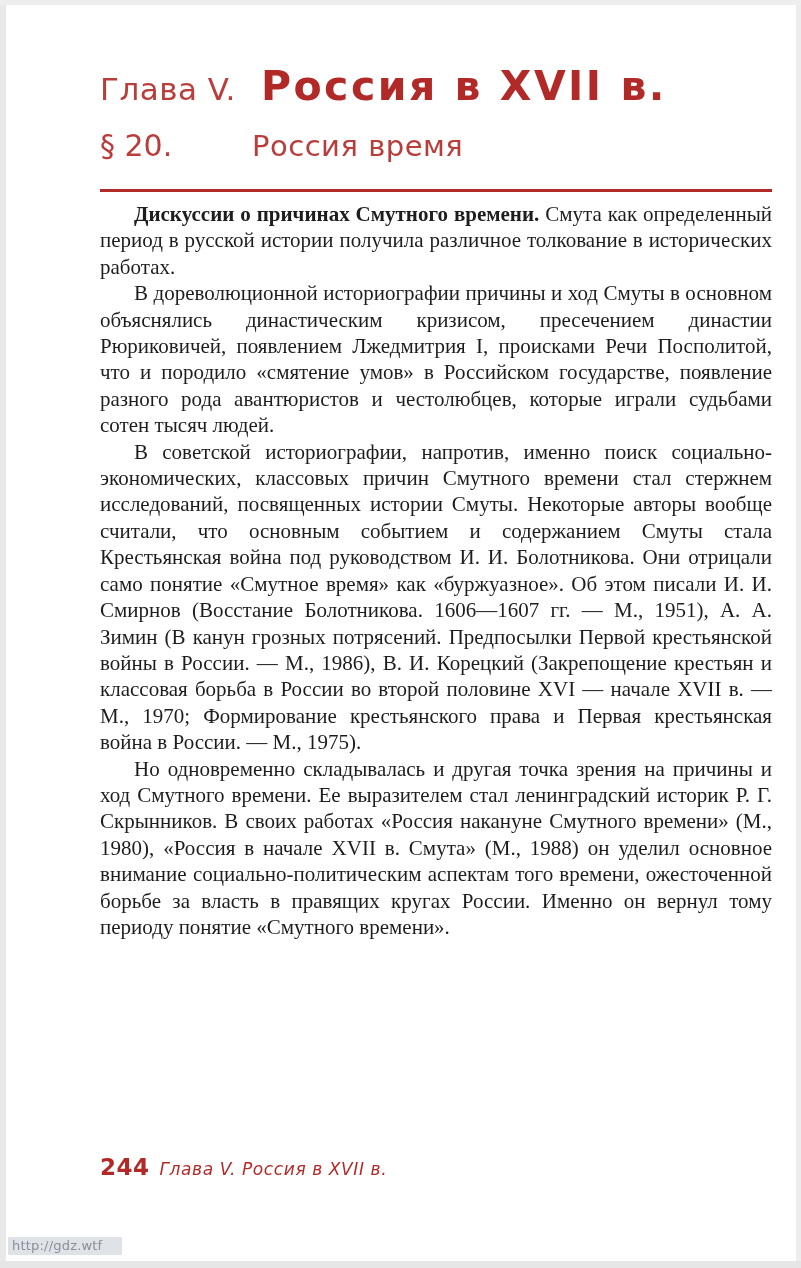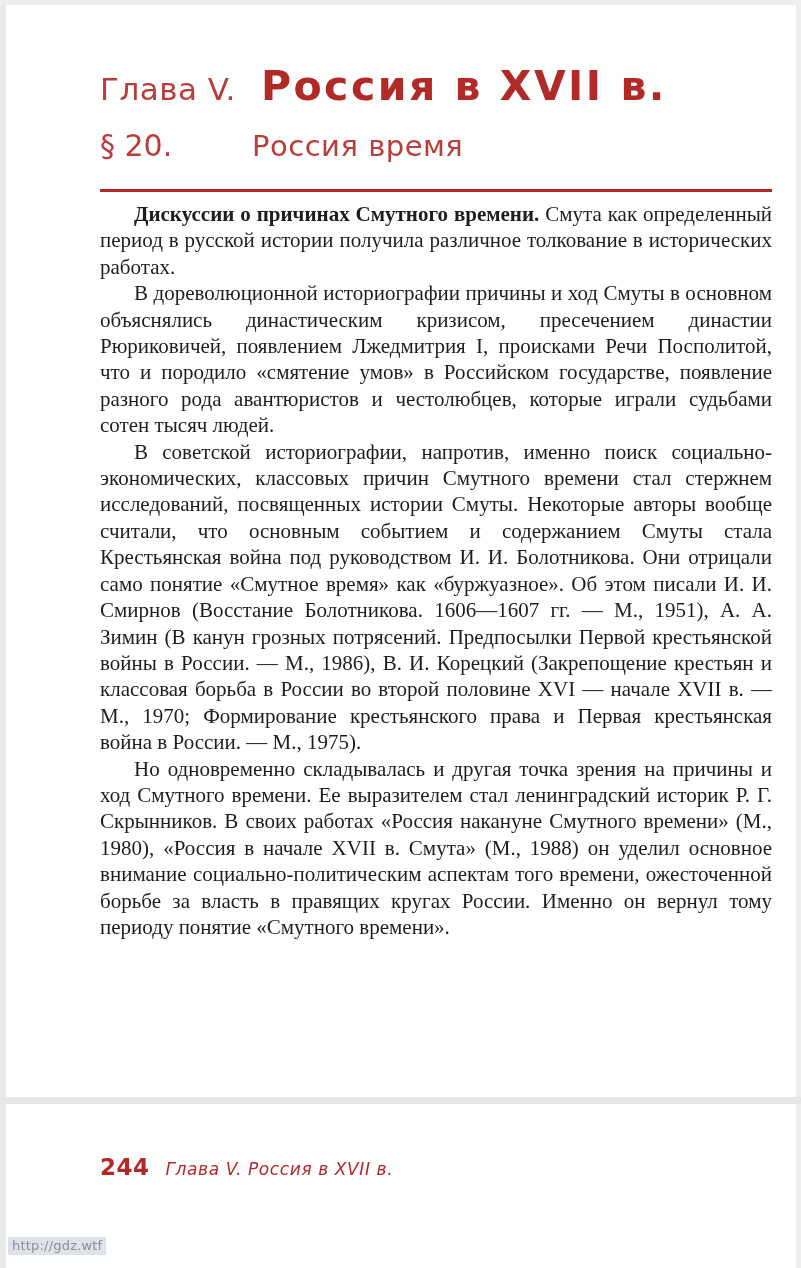--- a/index.html
+++ b/index.html
@@ -11,21 +11,21 @@
     width: 801px;
     height: 1268px;
     position: relative;
     font-family: "Liberation Serif", serif;
     overflow: hidden;
   }
   .page {
     position: absolute;
     left: 0; top: 0;
     width: 801px;
-    height: 1104px;
+    height: 1268px;
     background: #ffffff;
     box-sizing: border-box;
   }
   
   .edge-left {
     position: absolute; left: 0; top: 0; width: 6px; height: 1268px;
     background: #e9e9e9;
   }
   .edge-right {
     position: absolute; right: 0; top: 0; width: 5px; height: 1268px;
@@ -112,21 +112,21 @@
     font-weight: bold;
   }
 
   
   .footer {
     position: absolute;
     left: 100px;
     top: 1154px;
     display: flex;
     align-items: baseline;
-    gap: 16px;
+    gap: 10px;
     color: #b22a27;
   }
   .folio {
     font-family: "DejaVu Sans", sans-serif;
     font-weight: 700;
     font-size: 23px;
     letter-spacing: 0.5px;
   }
   .running-head {
     font-family: "DejaVu Sans", sans-serif;
@@ -137,21 +137,21 @@
 
   
   .watermark {
     position: absolute;
     left: 8px;
     top: 1237px;
     font-family: "DejaVu Sans", sans-serif;
     font-size: 13px;
     color: #8b8f96;
     background: #dfe3e8;
-    padding: 1px 4px 2px 4px;
+    padding: 1px 20px 2px 4px;
     border-radius: 1px;
     letter-spacing: 0.2px;
   }
 </style>
 </head>
 <body>
 
 <div class="page">
   <div class="edge-left"></div>
   <div class="edge-right"></div>

